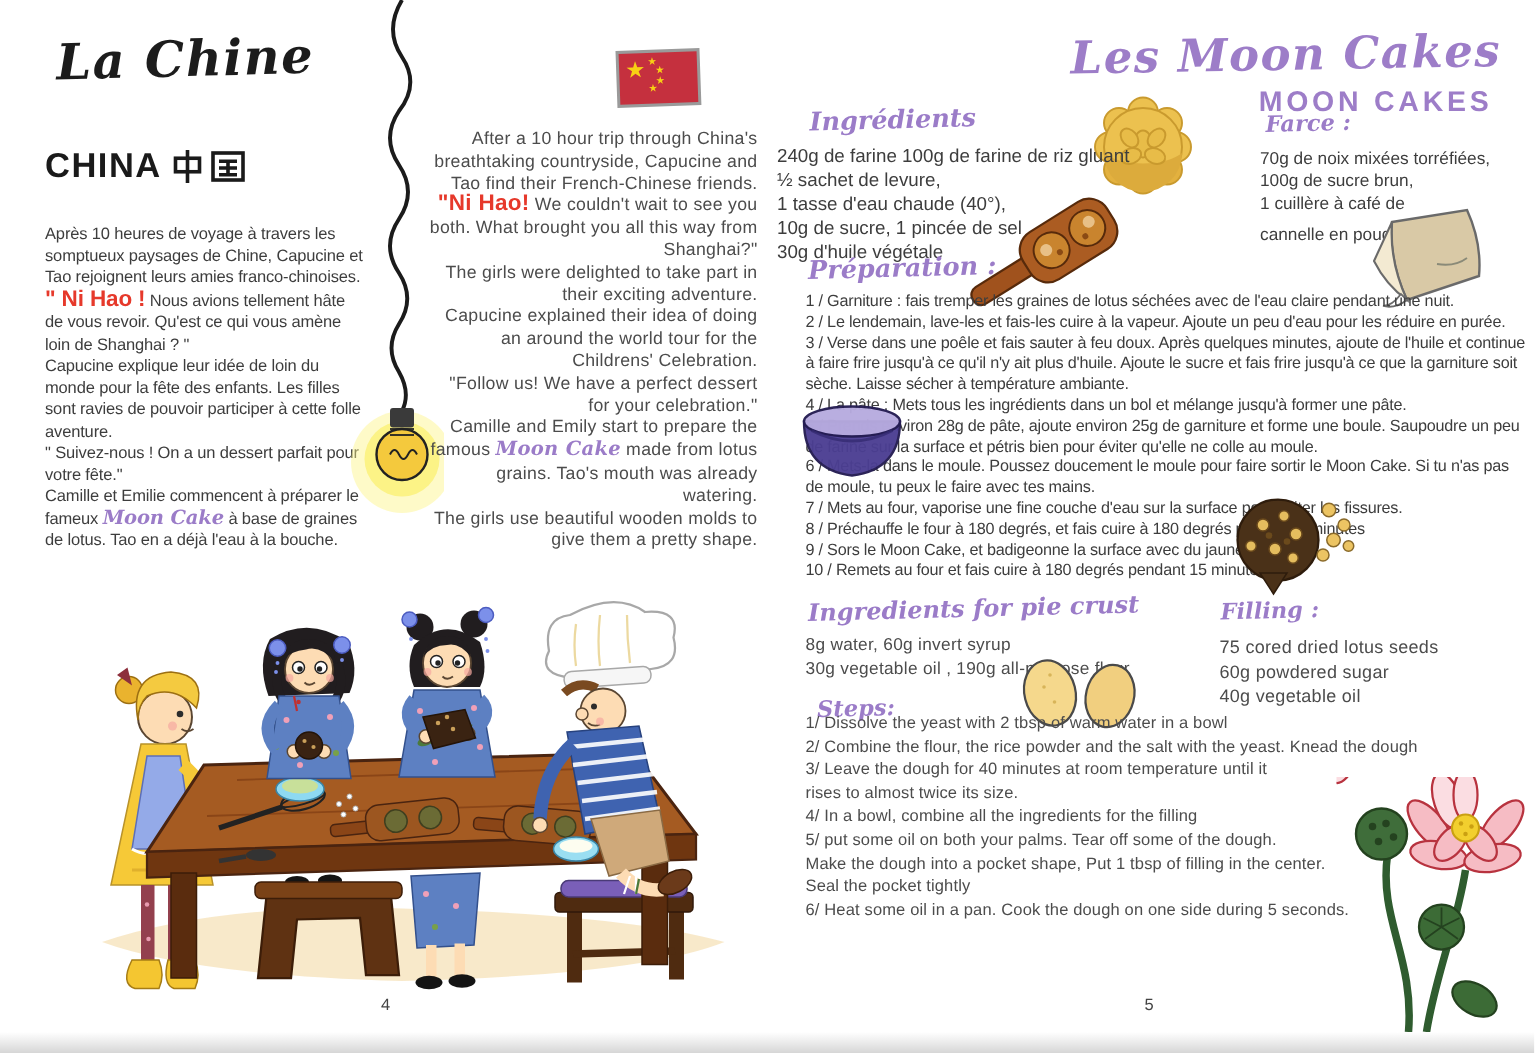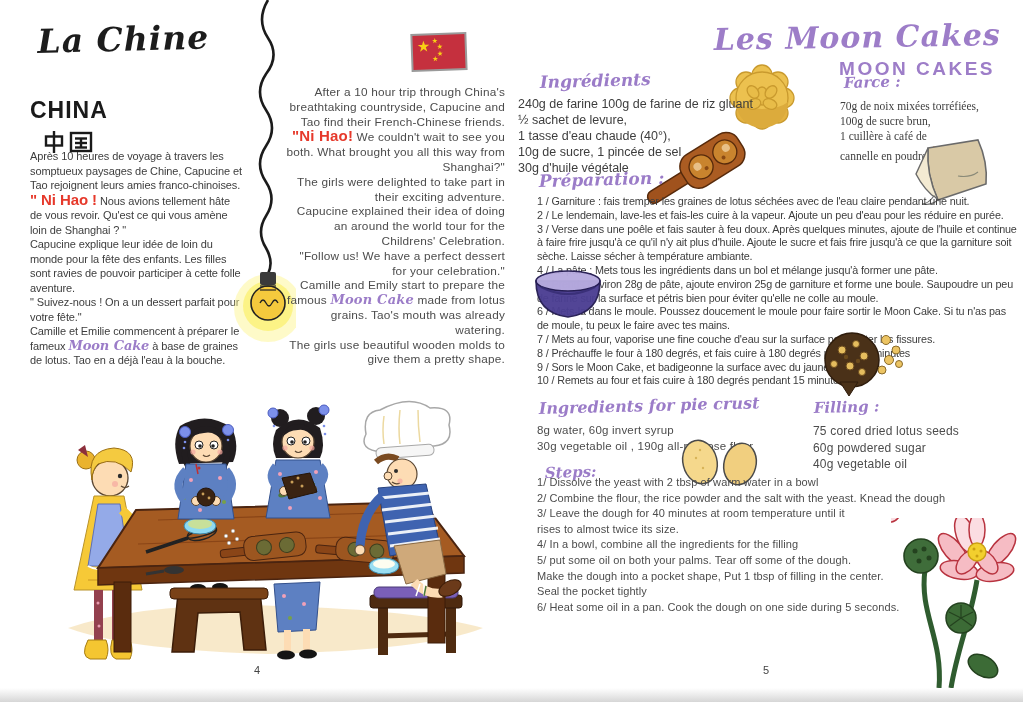--- a/index.html
+++ b/index.html
@@ -24,38 +24,38 @@
   .rp-title-caps { font-size:19px; font-weight:bold; color:#9d7dc8; letter-spacing:2.5px; }
 
   .h-ing   { font-size:17px; }
   .h-farce { font-size:15px; }
   .h-prep  { font-size:17px; }
   .h-crust { font-size:16px; }
   .h-fill  { font-size:15px; }
   .h-steps { font-size:15px; }
 
   .list-ing   { font-size:12.5px; line-height:16px; color:#3d3d3d; }
-  .list-farce { font-size:11.5px; line-height:15.2px; color:#3d3d3d; width:182px;font-family:Liberation Serif, serif; }
+  .list-farce { font-size:11.5px; line-height:15.2px; color:#3d3d3d; width:182px; }
   .prep-steps { width:480px; font-size:10.8px; line-height:13.8px; letter-spacing:-0.15px; color:#3d3d3d; }
   .list-crust { font-size:11.5px; line-height:15.5px; color:#4c4c4c; letter-spacing:0.2px; }
   .list-fill  { font-size:12px; line-height:16.5px; color:#4c4c4c; letter-spacing:0.2px; }
   .steps-en   { font-size:11px; line-height:15.6px; color:#4c4c4c; letter-spacing:0.1px; }
 
   .pagenum { font-size:11px; color:#444; width:16px; text-align:center; }
   .cjk-orange { display:inline-block; vertical-align:-2px; }
   .bottom-strip { position:absolute; left:0; right:0; bottom:0; height:14px;
                   background:linear-gradient(#ffffff 0%, #e9e9e9 55%, #d6d6d6 100%); }
 </style>
 </head>
 <body>
 
 <div class="spread">
 
   <div class="abs script title-script" style="left:38px; top:22px;">La Chine</div>
-  <div class="abs title-caps" style="left:30px; top:97px;flex-direction:column;">
+  <div class="abs title-caps" style="left:30px; top:97px;">
     <span>CHINA</span>
     <svg class="cjk" width="52" height="24" viewBox="0 0 52 24" aria-label="中国">
       <g stroke="#1a1a1a" stroke-width="2.4" fill="none">
         <line x1="11" y1="1" x2="11" y2="23"></line>
           <rect x="3" y="6.5" width="16" height="9"></rect>
         <rect x="28" y="3" width="20" height="18"></rect>
           <line x1="32" y1="8.5" x2="44" y2="8.5"></line>
         <line x1="32" y1="13" x2="44" y2="13"></line>
           <line x1="38" y1="8" x2="38" y2="17.5"></line>
           <line x1="32" y1="17.5" x2="44" y2="17.5"></line>

